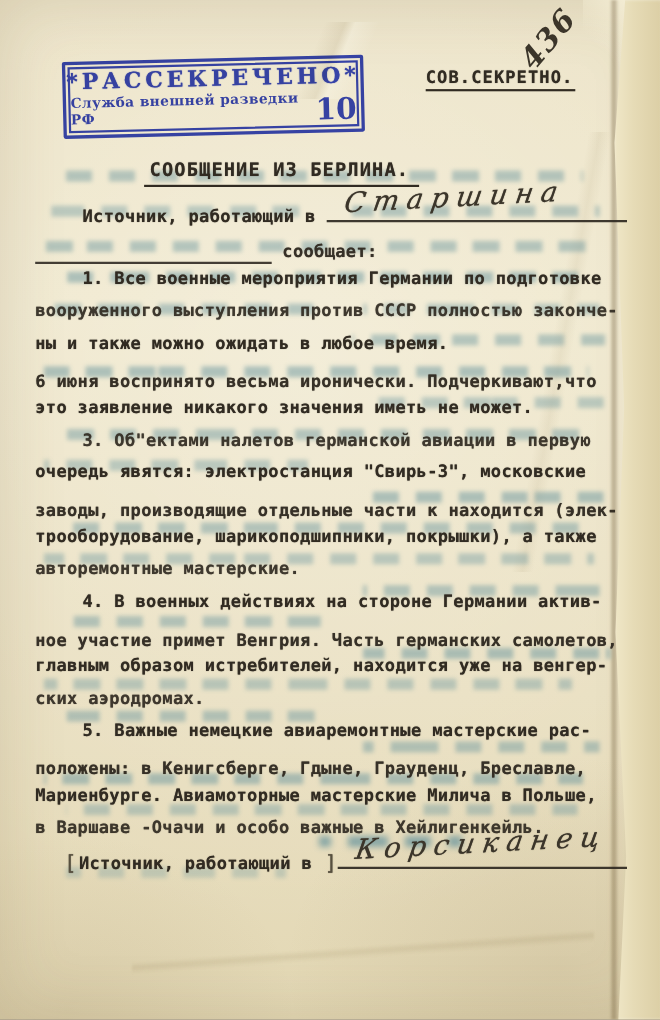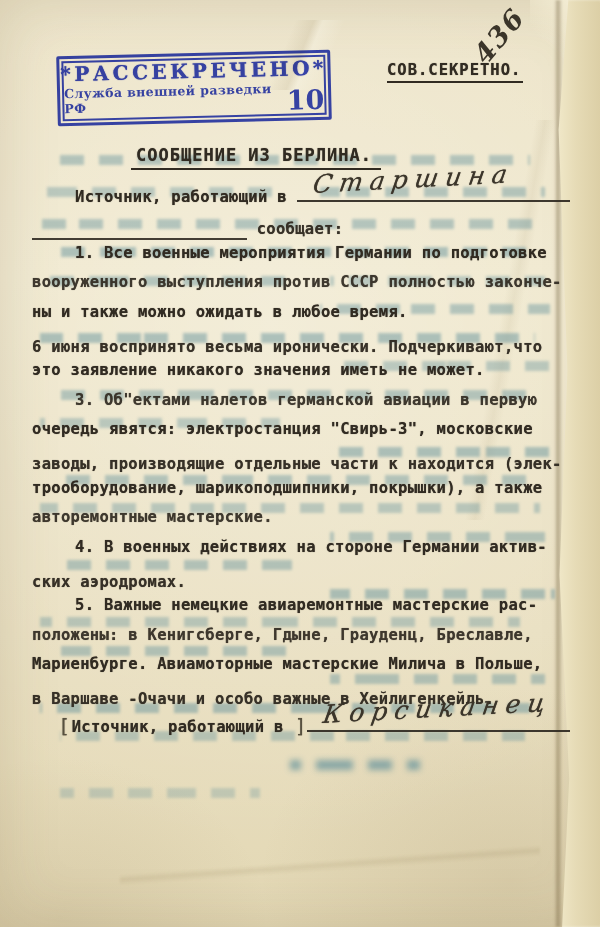--- a/index.html
+++ b/index.html
@@ -177,20 +177,26 @@
       <div class="line">
         <span class="txt">трооборудование, шарикоподшипники, покрышки), а также</span>
       </div>
       <div class="line">
         <span class="txt">авторемонтные мастерские.</span>
       </div>
       <div class="line ind">
         <span class="txt">4. В военных действиях на стороне Германии актив-</span>
       </div>
       <div class="line">
+        <span class="txt">ное участие примет Венгрия. Часть германских самолетов,</span>
+      </div>
+      <div class="line">
+        <span class="txt">главным образом истребителей, находится уже на венгер-</span>
+      </div>
+      <div class="line">
         <span class="txt">ских аэродромах.</span>
       </div>
       <div class="line ind">
         <span class="txt">5. Важные немецкие авиаремонтные мастерские рас-</span>
       </div>
       <div class="line">
         <span class="txt">положены: в Кенигсберге, Гдыне, Грауденц, Бреславле,</span>
       </div>
       <div class="line">
         <span class="txt">Мариенбурге. Авиамоторные мастерские Милича в Польше,</span>

